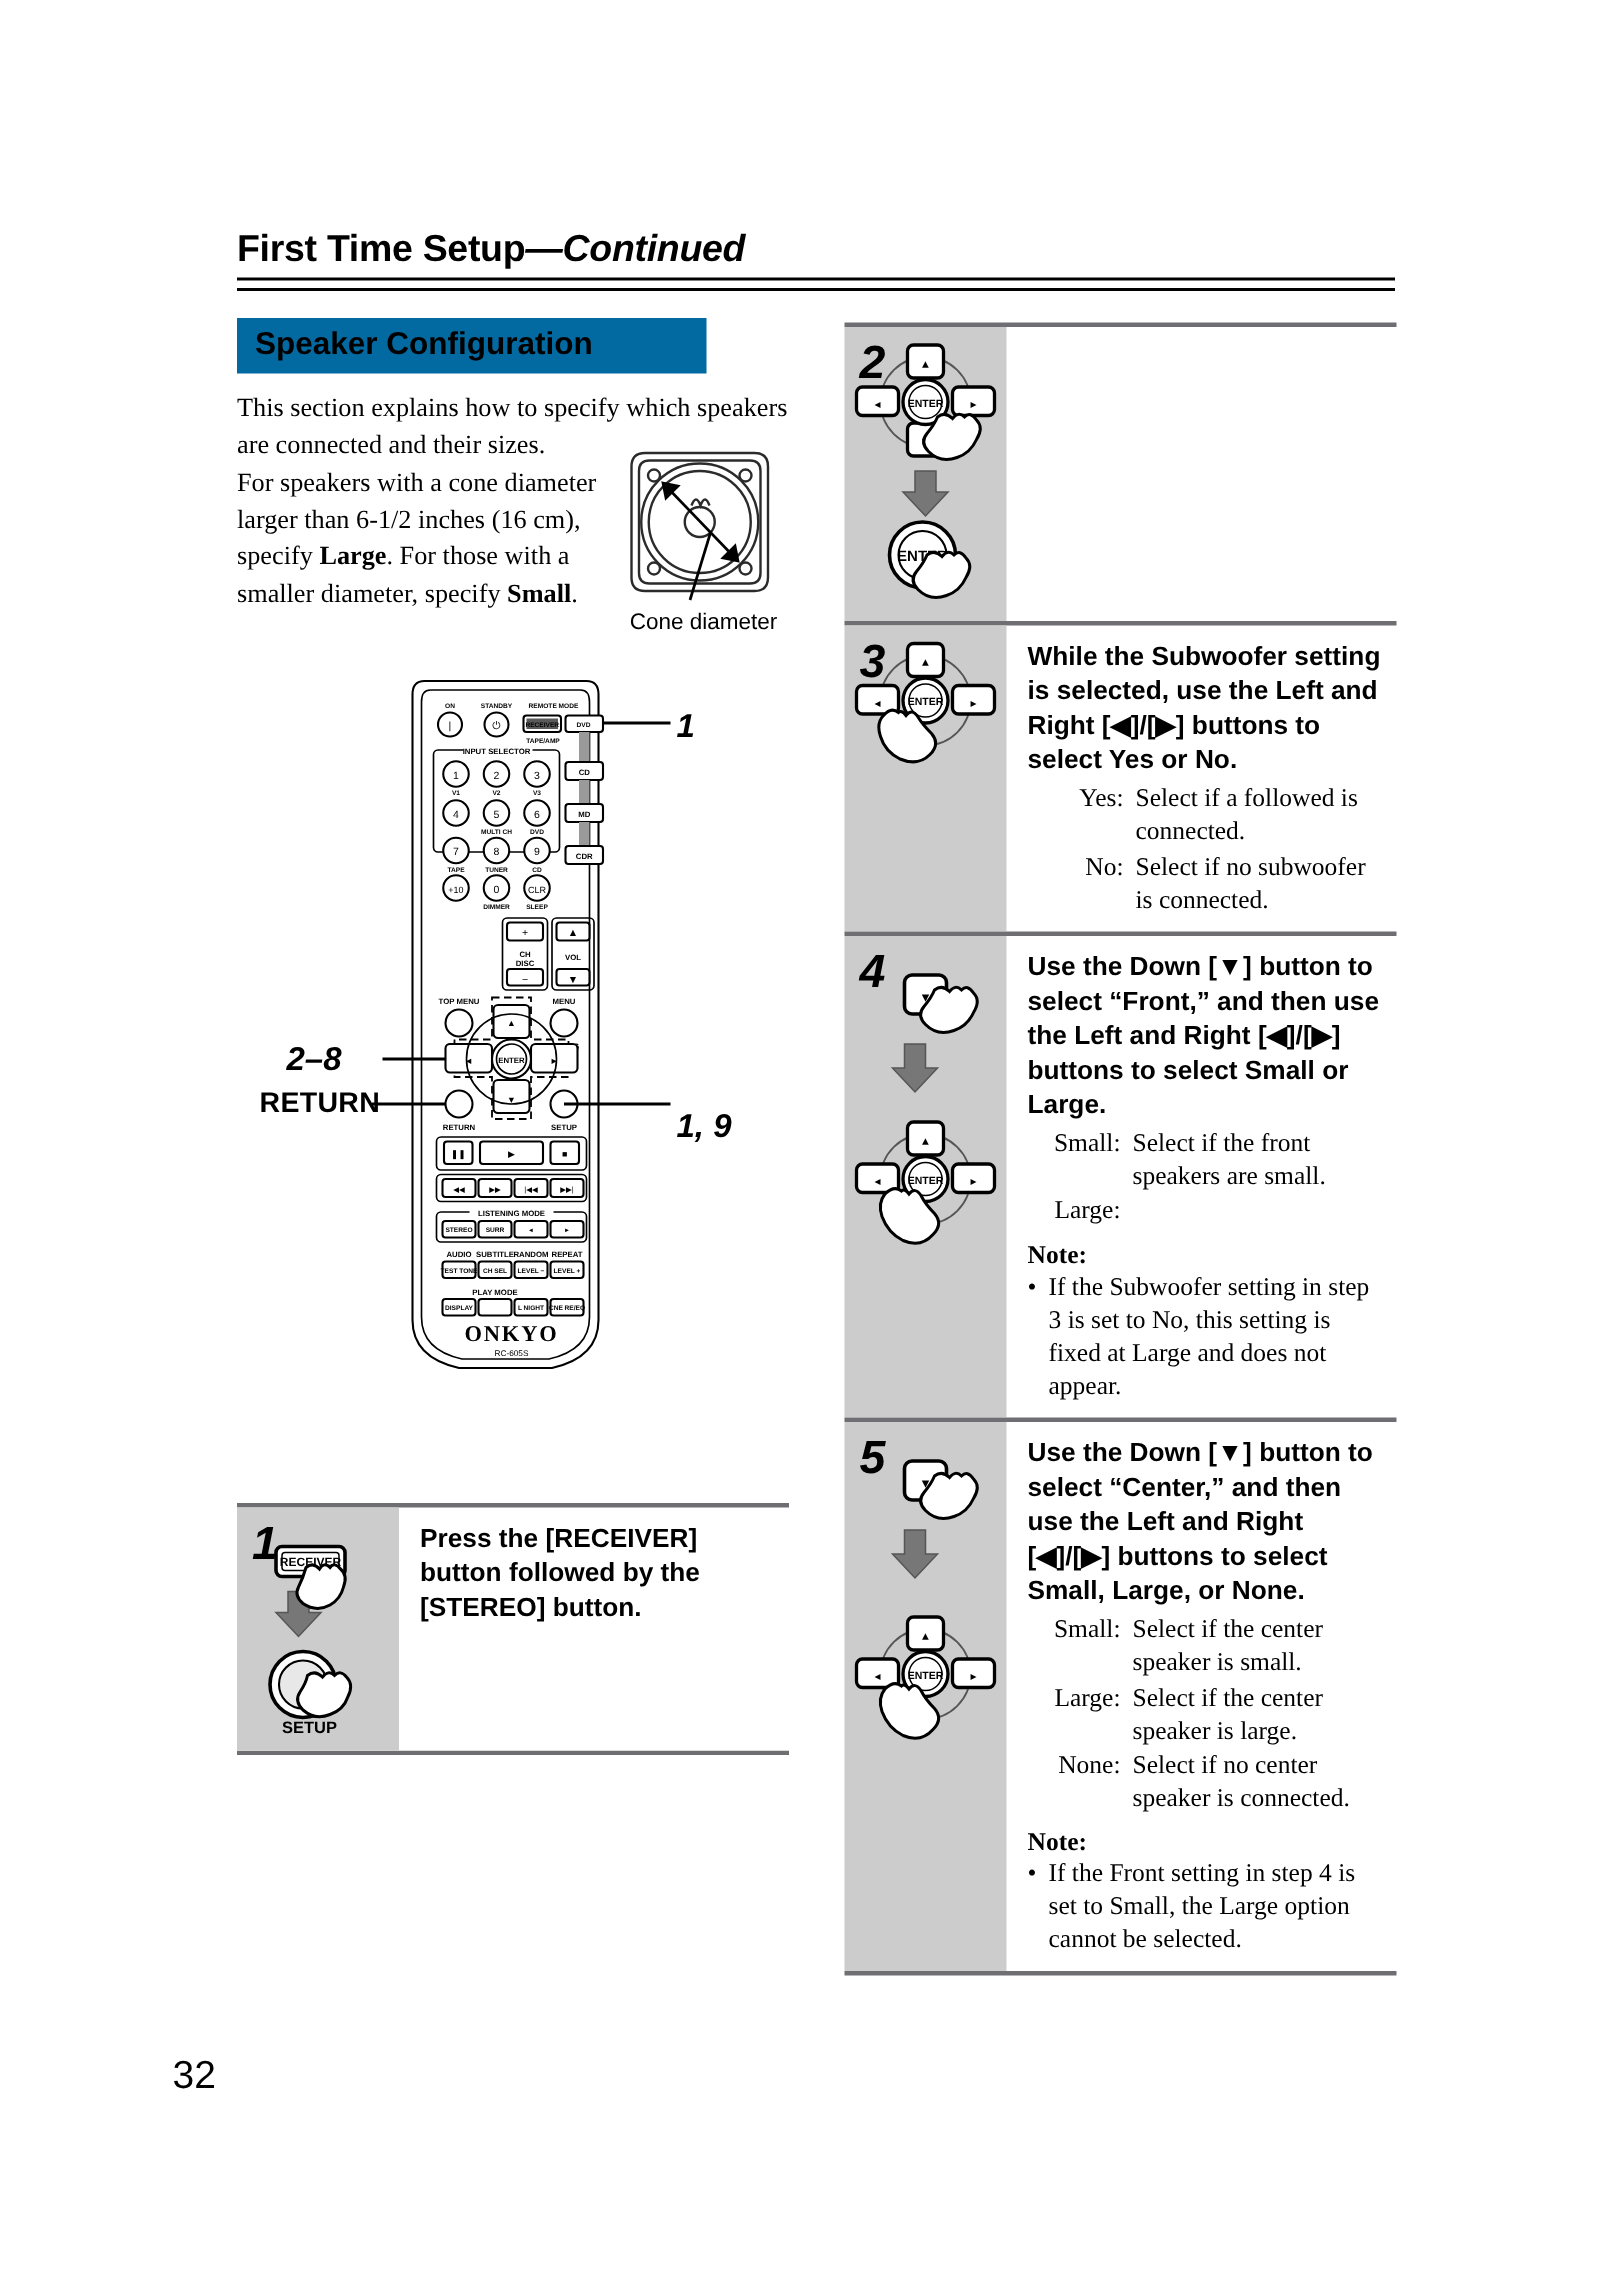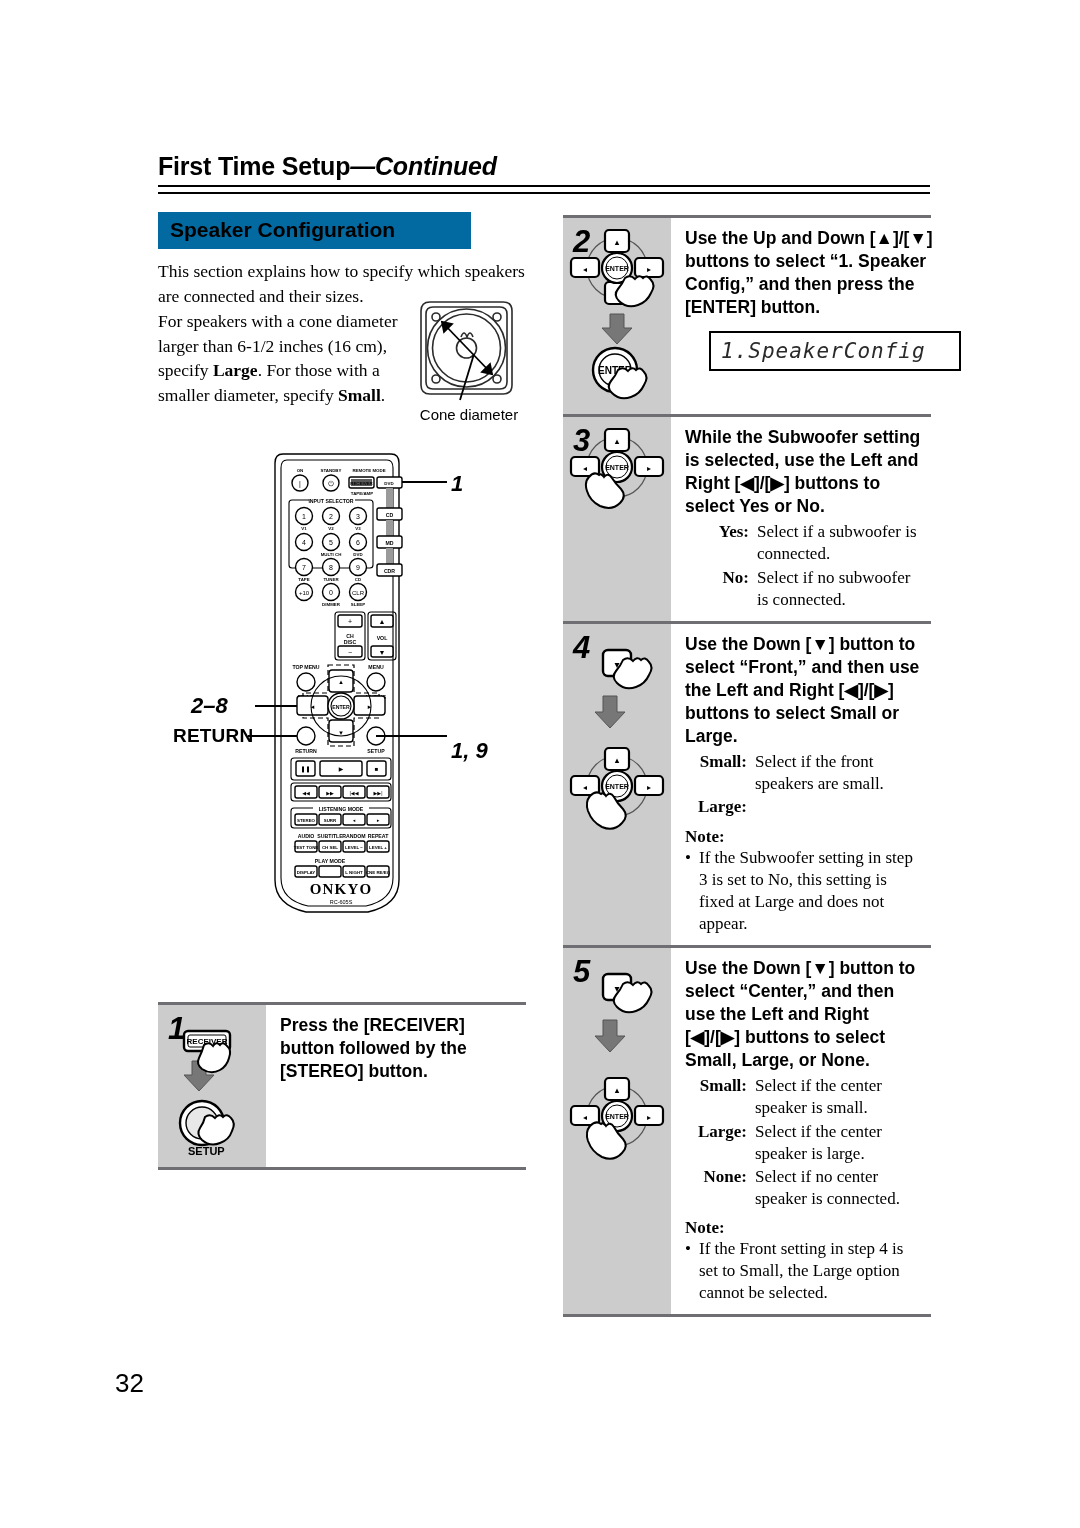--- a/index.html
+++ b/index.html
@@ -83,21 +83,21 @@
     position: absolute; left: 10px; top: 6px;
   }
   .step .txt { flex: 1; padding: 9px 6px 10px 14px; }
   .step .instr {
     font-family: "Liberation Sans", sans-serif;
     font-weight: bold; font-size: 17.5px; line-height: 1.32;
   }
   .defs { margin-top: 3px; }
   .defrow { display: flex; font-size: 17px; line-height: 1.3; margin-top: 1px; }
   .defrow .dt {
-    font-weight: bold; text-align: right; flex: 0 0 auto; padding-right: 8px;
+    font-weight: normal; text-align: right; flex: 0 0 auto; padding-right: 8px;
   }
   .defrow .dd { flex: 1; }
   .note-h { font-weight: bold; font-size: 17px; margin-top: 8px; }
   .note-b { font-size: 17px; line-height: 1.3; display: flex; }
   .note-b .bul { width: 14px; flex: 0 0 14px; }
 
   
   .lcd {
     margin: 12px 0 8px 24px;
     border: 2px solid #000;
@@ -415,26 +415,20 @@
           <g>
             <circle cx="52" cy="152" r="22" fill="#fff" stroke="#000" stroke-width="2.4"></circle>
             <circle cx="52" cy="152" r="16" fill="#fff" stroke="#000" stroke-width="1.4"></circle>
             <text x="52" y="156" text-anchor="middle" style="font-family:'Liberation Sans',sans-serif;font-size:10px;font-weight:bold">ENTER</text>
           </g>
           <g fill="#fff" stroke="#000" stroke-width="2">
             <path d="M55 152 q5 -4 10 1 q4 -5 8 -1 q4 -4 8 2 q5 5 0 13 q-4 9 -13 12 q-11 4 -19 -4 q-6 -6 -1 -12 q5 -6 7 -11 z"></path>
           </g>
         </svg>
       </div>
-      <div class="txt">
-        <div class="instr"><span>Use the Up and Down [</span><span>▲</span><span>]/[</span><span>▼</span><span>] buttons to select “1. Speaker Config,” and then press the [ENTER] button.</span></div>
-        <div class="lcd">
-            <span>1.SpeakerConfig</span>
-          </div>
-      </div>
     </div>
 
     <div class="step">
       <div class="numcol" style="min-height:180px">
         <div class="num">3</div>
         <svg width="108" height="180" viewBox="0 0 108 180">
           <g>
             <circle cx="54" cy="50" r="30" fill="none" stroke="#555" stroke-width="1.2"></circle>
             <rect x="42" y="12" width="24" height="22" rx="4" fill="#fff" stroke="#000" stroke-width="2.2"></rect>
             <text x="54" y="27" text-anchor="middle" style="font-size:9px">▴</text>
@@ -449,21 +443,21 @@
           <g fill="#fff" stroke="#000" stroke-width="2">
             <path d="M36 58 q-5 -4 -10 2 q-5 5 -2 14 q3 10 13 15 q12 5 20 -3 q7 -7 1 -14 q-6 -6 -9 -11 q-4 -6 -8 -1 q-3 -4 -5 -2 z"></path>
           </g>
         </svg>
       </div>
       <div class="txt">
         <div class="instr"><span>While the Subwoofer setting is selected, use the Left and Right [</span><span>◀</span><span>]/[</span><span>▶</span><span>] buttons to select </span><span style="font-family: &quot;Liberation Sans&quot;, sans-serif; font-weight: bold;">Yes</span><span> or </span><span style="font-family: &quot;Liberation Sans&quot;, sans-serif; font-weight: bold;">No</span><span>.</span></div>
         <div class="defs">
           <div class="defrow">
               <div class="dt" style="width:64px">Yes:</div>
-              <div class="dd">Select if a subwoofer is connected.</div>
+              <div class="dd">Select if a followed is connected.</div>
             </div>
           <div class="defrow">
               <div class="dt" style="width:64px">No:</div>
               <div class="dd">Select if no subwoofer is connected.</div>
             </div>
         </div>
       </div>
     </div>
 
     <div class="step">

